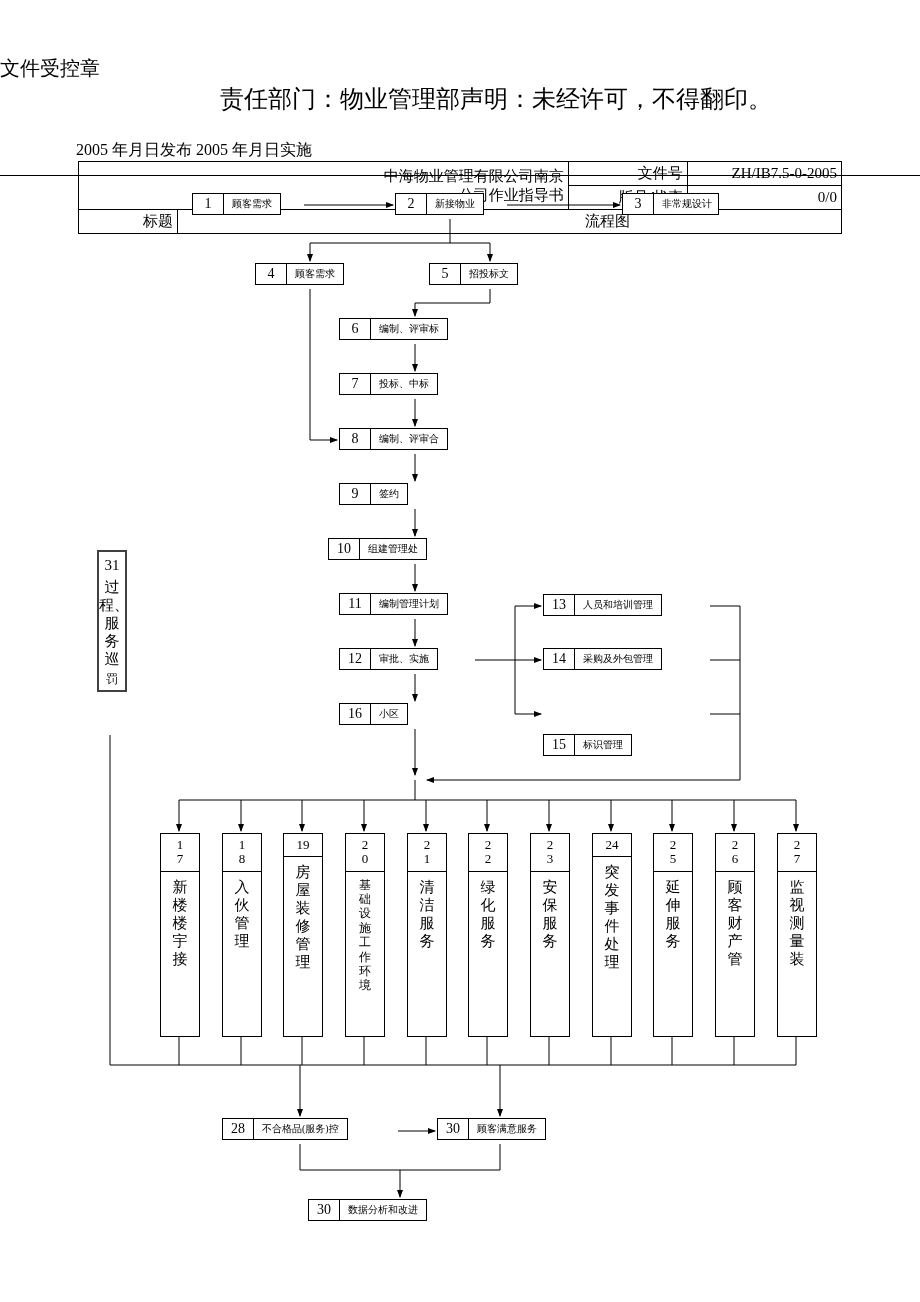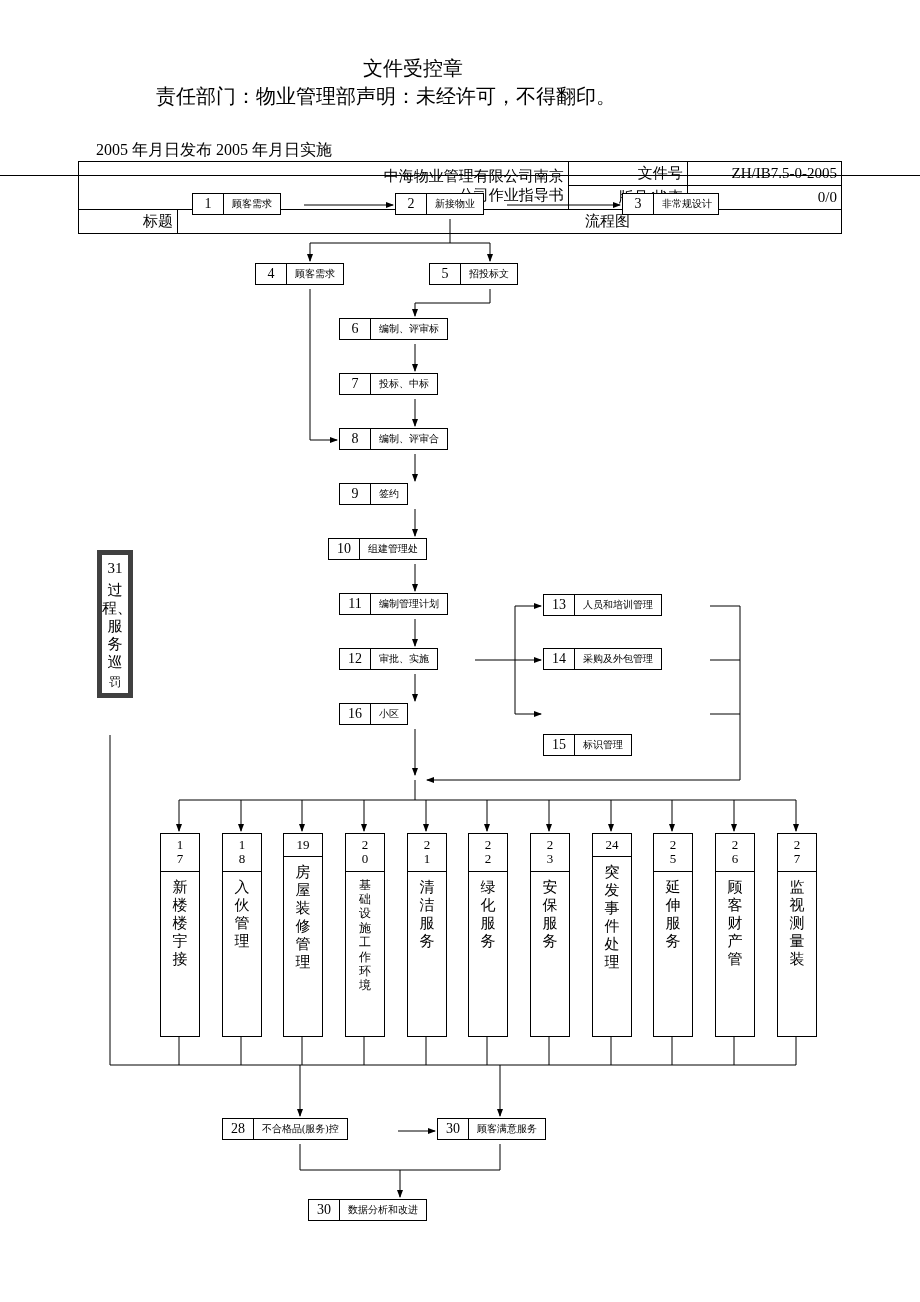--- a/index.html
+++ b/index.html
@@ -1,30 +1,30 @@
 <!DOCTYPE html>
 <html><head>
 <meta charset="utf-8">
 <style>
 body{margin:0;font-family:"SimSun","Microsoft YaHei",serif;font-size:15px;color:#000;background:#fff}
 .page{position:relative;width:920px;height:1302px}
-.title1{position:absolute;left:0;width:826px;text-align:center;font-size:20px}
-.title2{position:absolute;left:0;width:772px;text-align:center;font-size:20px}
-.dateline{position:absolute;left:96px;font-size:16px}
+.title1{position:absolute;left:0;width:826px;font-size:20px}
+.title2{position:absolute;left:0;width:772px;text-align:right;font-size:24px}
+.dateline{position:absolute;left:76px;font-size:16px}
 .tbl{position:absolute;left:78px;top:161px;width:764px;border-collapse:collapse}
 .tbl td{border:1px solid #000;padding:2px 4px;font-size:15px;text-align:right}
 .hr{position:absolute;left:0;width:920px;border-top:1px solid #000}
 .box{position:absolute;border:1px solid #000;background:#fff;display:flex;align-items:stretch}
 .box .num{border-right:1px solid #000;display:flex;align-items:center;justify-content:center;min-width:22px;font-size:14px;padding:2px 4px}
 .box .lbl{display:flex;align-items:center;padding:2px 8px;font-size:10px;white-space:nowrap}
 .vbox{position:absolute;border:1px solid #000;background:#fff;display:flex;flex-direction:column;width:38px}
 .vbox .vnum{border-bottom:1px solid #000;text-align:center;font-size:13px;padding:4px 0;line-height:1.1}
 .vbox .vlbl{flex:1;display:flex;flex-direction:column;align-items:center;justify-content:flex-start;padding:6px 0;font-size:15px;line-height:1.2}
 .vbox .vlbl span{display:block}
-.side{position:absolute;border:5px solid #404040;width:26px;text-align:center;font-size:15px;line-height:1.2;padding:4px 0}
+.side{position:absolute;border:2px solid #404040;width:26px;text-align:center;font-size:15px;line-height:1.2;padding:4px 0}
 svg{position:absolute;left:0;top:0;pointer-events:none}
 </style>
 </head>
 <body>
 
 <div class="page">
 <div class="title1" style="top:55px">文件受控章</div>
 <div class="title2" style="top:83px">责任部门：物业管理部声明：未经许可，不得翻印。</div>
 <div class="dateline" style="top:140px">2005 年月日发布 2005 年月日实施</div>
 <div class="hr" style="top:175px"></div>

